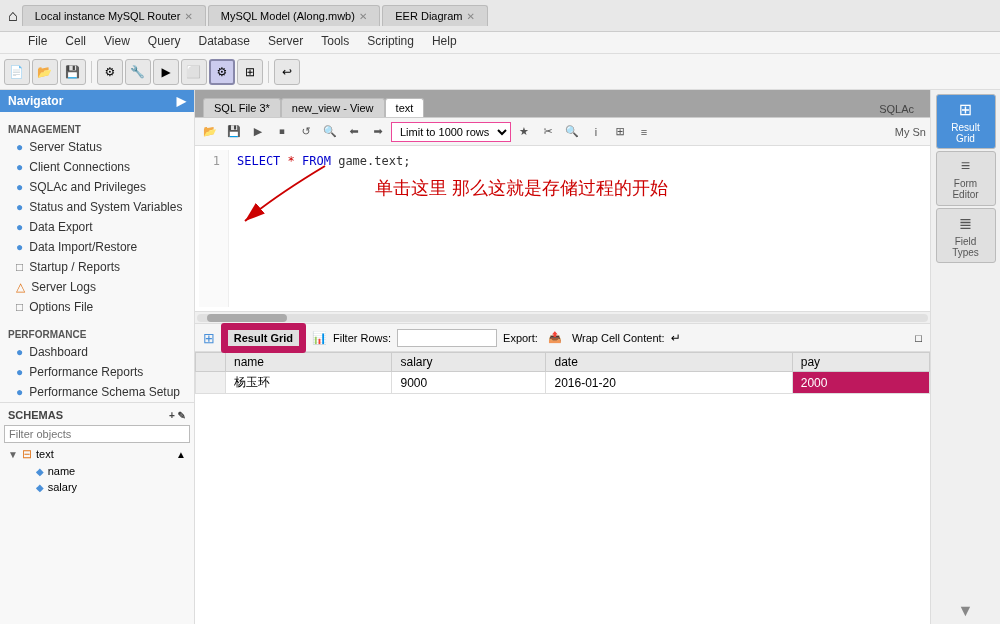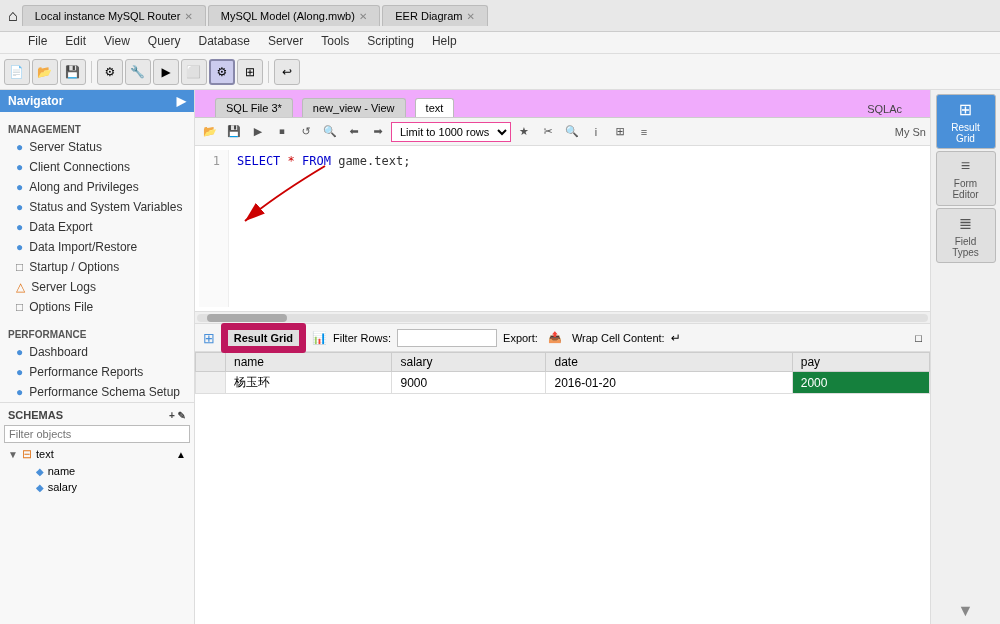--- a/index.html
+++ b/index.html
@@ -124,26 +124,26 @@
       flex: 1;
       display: flex;
       flex-direction: column;
       background: #fff;
       overflow: hidden;
     }
 
     
     .sql-tabs {
       display: flex;
-      background: #f0abfc;
+      background: #a3a3a3;
       border-bottom: 1px solid #ccc;
       align-items: flex-end;
       height: 28px;
-      padding: 0 20px;
-      gap: 9px;
+      padding: 0 8px;
+      gap: 0;
     }
     .sql-tab {
       background: #d4d4d4;
       border: 1px solid #bbb;
       border-bottom: none;
       padding: 3px 10px;
       font-size: 11px;
       cursor: pointer;
       border-radius: 3px 3px 0 0;
       display: flex;
@@ -274,21 +274,21 @@
       background: #e8e8e8;
       border: 1px solid #ccc;
       padding: 2px 8px;
       text-align: left;
       font-weight: normal;
     }
     .result-table td {
       border: 1px solid #ddd;
       padding: 2px 8px;
     }
-    .result-table td.selected { background: #15803d; color: white; }
+    .result-table td.selected { background: #be185d; color: white; }
     .row-num-col { width: 30px; background: #f0f0f0; color: #999; text-align: center; }
 
     
     .right-panel {
       width: 70px;
       background: #f0f0f0;
       border-left: 1px solid #ddd;
       display: flex;
       flex-direction: column;
       align-items: center;
@@ -391,21 +391,21 @@
     </div>
     <div class="tab">
       <span>EER Diagram</span>
       <span class="tab-close">✕</span>
     </div>
   </div>
 </div>
 
 <div class="menubar">
   <span class="menu-item">File</span>
-  <span class="menu-item">Edit</span>
+  <span class="menu-item">Cell</span>
   <span class="menu-item">View</span>
   <span class="menu-item">Query</span>
   <span class="menu-item">Database</span>
   <span class="menu-item">Server</span>
   <span class="menu-item">Tools</span>
   <span class="menu-item">Scripting</span>
   <span class="menu-item">Help</span>
 </div>
 
 <div class="toolbar">
@@ -436,38 +436,38 @@
       <div class="sidebar-item">
         <span class="sidebar-icon">●</span>
         <span>Server Status</span>
       </div>
       <div class="sidebar-item">
         <span class="sidebar-icon">●</span>
         <span>Client Connections</span>
       </div>
       <div class="sidebar-item">
         <span class="sidebar-icon">●</span>
-        <span>Along and Privileges</span>
+        <span>SQLAc and Privileges</span>
       </div>
       <div class="sidebar-item">
         <span class="sidebar-icon">●</span>
         <span>Status and System Variables</span>
       </div>
       <div class="sidebar-item">
         <span class="sidebar-icon">●</span>
         <span>Data Export</span>
       </div>
       <div class="sidebar-item">
         <span class="sidebar-icon">●</span>
         <span>Data Import/Restore</span>
       </div>
 
       <div class="sidebar-item">
         <span class="sidebar-icon-gray">□</span>
-        <span>Startup / Options</span>
+        <span>Startup / Reports</span>
       </div>
       <div class="sidebar-item">
         <span class="sidebar-icon-orange">△</span>
         <span>Server Logs</span>
       </div>
       <div class="sidebar-item">
         <span class="sidebar-icon-gray">□</span>
         <span>Options File</span>
       </div>
 
@@ -562,20 +562,21 @@
 
       <div class="annotation">
         <svg style="position:absolute; top:-20px; left:-140px;" width="100" height="80">
           <defs>
             <marker id="arrowhead" markerWidth="10" markerHeight="7" refX="10" refY="3.5" orient="auto">
               <polygon points="0 0, 10 3.5, 0 7" fill="#cc0000"></polygon>
             </marker>
           </defs>
           <path d="M 90 10 Q 40 40 10 65" stroke="#cc0000" stroke-width="2" fill="none" marker-end="url(#arrowhead)"></path>
         </svg>
+        <span>单击这里 那么这就是存储过程的开始</span>
       </div>
     </div>
 
     <div class="scrollbar-h">
       <div class="scrollbar-track">
         <div class="scrollbar-thumb"></div>
       </div>
     </div>
 
     <div class="result-area">

